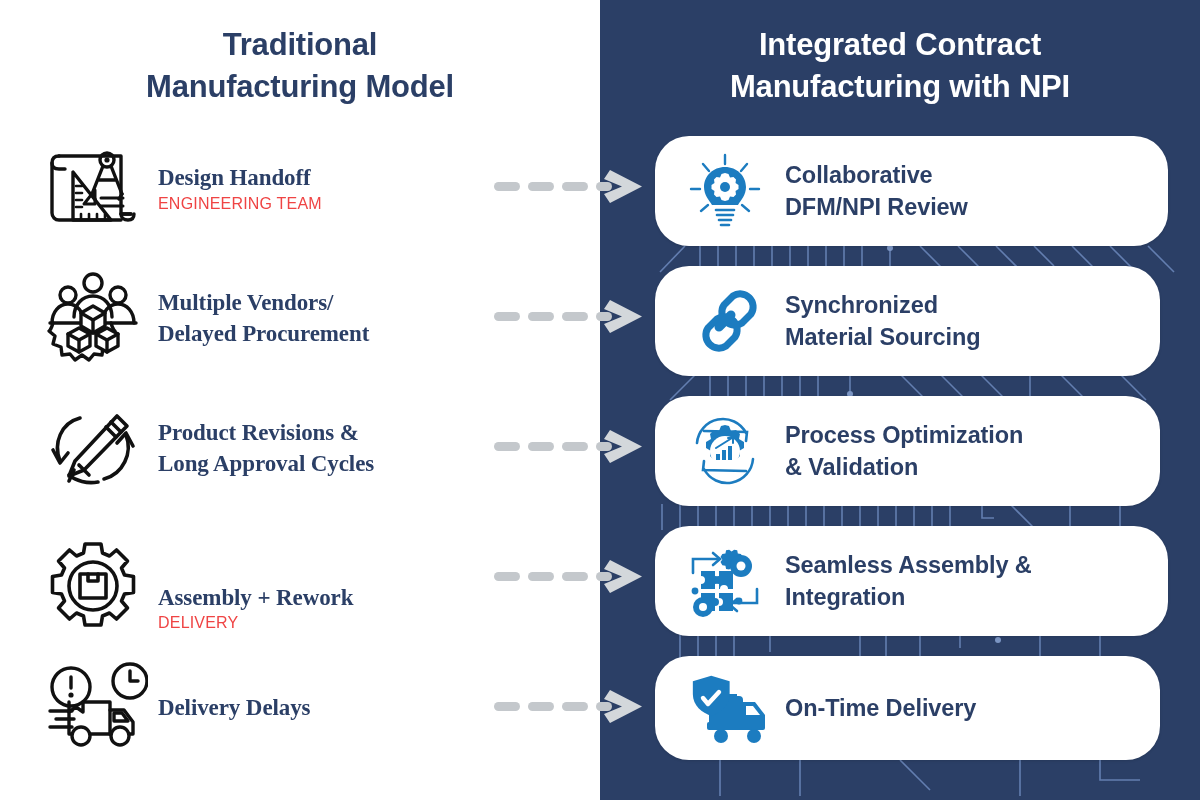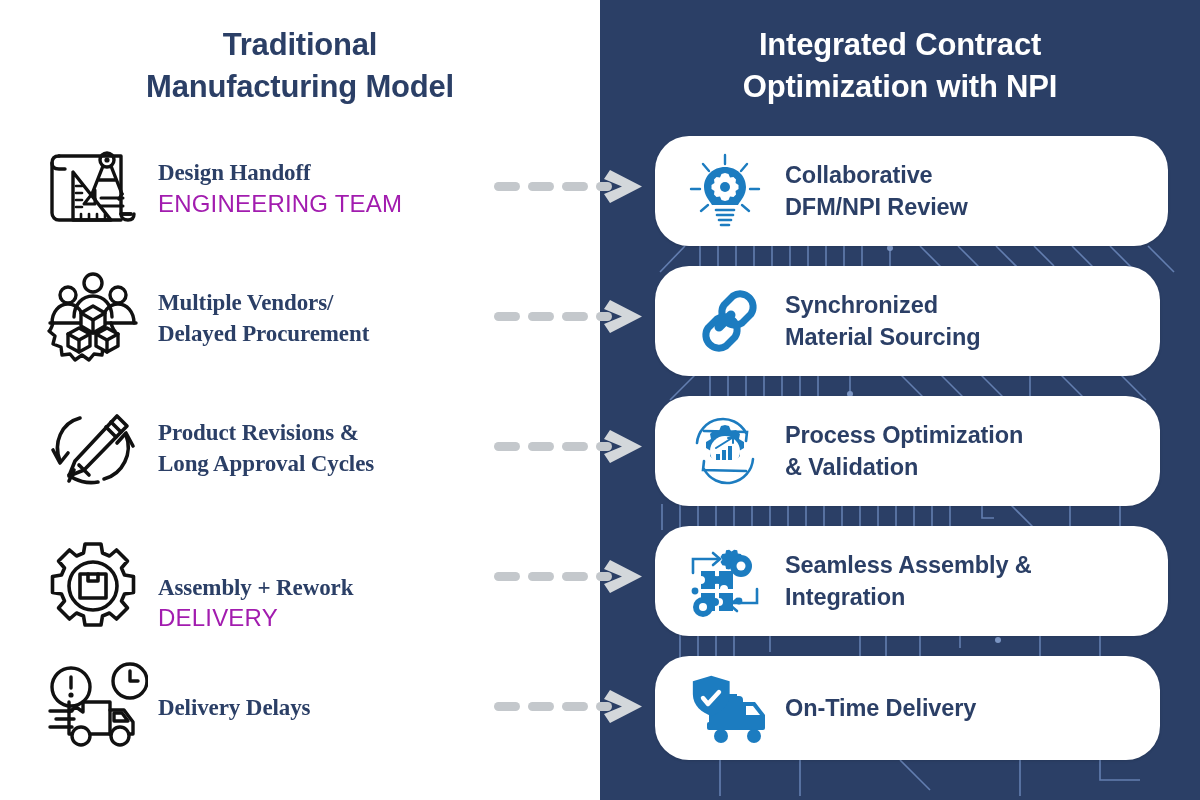--- a/index.html
+++ b/index.html
@@ -80,23 +80,23 @@
   }
   .left-title {
     color: #2b3f66;
     font-weight: bold;
     font-size: 23px;
     line-height: 1.35;
     letter-spacing: -0.1px;
     font-family: Liberation Serif, serif;
   }
   .left-sub {
-    color: #a21caf;
+    color: #ef4444;
     font-weight: normal;
-    font-size: 24px;
+    font-size: 16px;
     line-height: 1.25;
     letter-spacing: 0.2px;
   }
 
   
   .arrow {
     position: absolute;
     width: 160px;
     height: 40px;
   }
@@ -355,21 +355,21 @@
         <path d="M120 760 v36"></path>
         <path d="M200 760 v36"></path>
         <path d="M300 760 L330 790"></path>
         <path d="M420 760 v36"></path>
         <path d="M500 760 v20 h40"></path>
       </g>
     </svg>
 
     <div class="heading heading-right" style="left:40px;">
       <div>Integrated Contract</div>
-      <div>Optimization with NPI</div>
+      <div>Manufacturing with NPI</div>
     </div>
 
     <div class="card" style="left:55px; top:136px; width:513px; height:110px;">
       <div class="card-icon">
         <svg width="80" height="80" viewBox="0 0 80 80" fill="none">
           <g stroke="#1c7cc0" stroke-width="2.4" stroke-linecap="round">
             <path d="M40 4 v9"></path>
             <path d="M18 13 l6 7"></path>
               <path d="M62 13 l-6 7"></path>
             <path d="M6 38 h9"></path>

